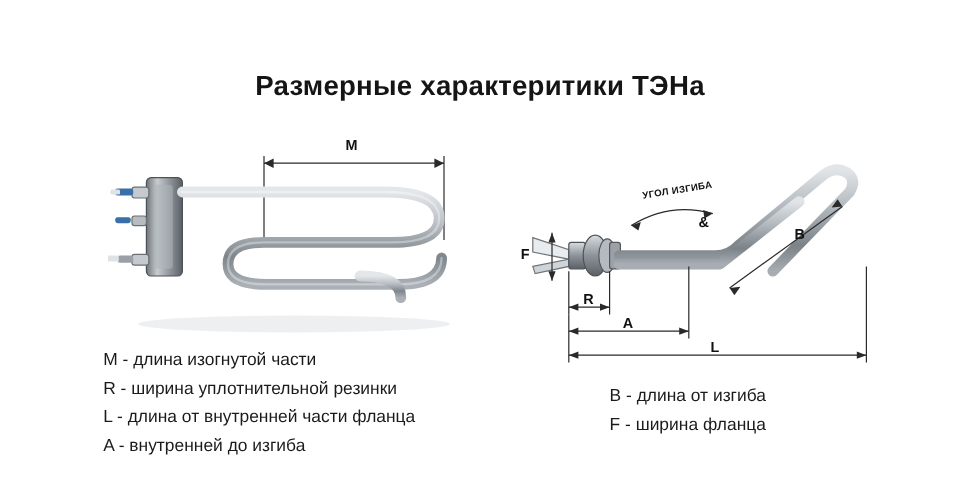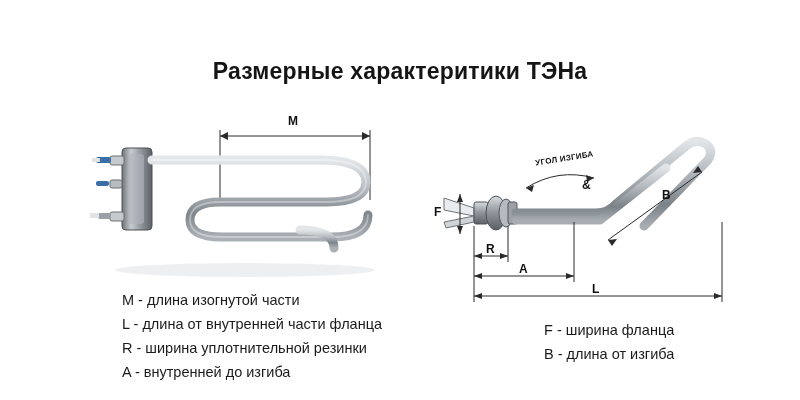--- a/index.html
+++ b/index.html
@@ -56,21 +56,21 @@
 
   
   .legend {
     position: absolute;
     font-size: 14.5px;
     line-height: 24px;
     color: #1b1b1b;
   }
   .legend-left { left: 86px; top: 288px; }
   .legend-right { left: 508px; top: 318px; }
-  .legend-line { white-space: nowrap; margin-left: 36px; }
+  .legend-line { white-space: nowrap; }
 
   svg { display: block; }
   .stroke-dim {
     stroke: #2a2a2a;
     stroke-width: 1;
     fill: none;
   }
 </style>
 </head>
 <body>
@@ -210,23 +210,23 @@
     <span class="dim-label" style="left:56px; top:112px;">R</span>
     <span class="dim-label" style="left:89px; top:132px;">A</span>
     <span class="dim-label" style="left:232px; top:58px;">B</span>
     <span class="dim-label" style="left:162px; top:152px;">L</span>
     <span class="dim-label" style="left:152px; top:48px;">&amp;</span>
     <span class="dim-label" style="left:105px; top:24px; font-size:8px; letter-spacing:0.3px; transform:rotate(-9deg);">УГОЛ ИЗГИБА</span>
   </div>
 
   <div class="legend legend-left">
     <div class="legend-line">M - длина изогнутой части</div>
+    <div class="legend-line">R - ширина уплотнительной резинки</div>
     <div class="legend-line">L - длина от внутренней части фланца</div>
-    <div class="legend-line">R - ширина уплотнительной резинки</div>
     <div class="legend-line">A - внутренней до изгиба</div>
   </div>
 
   <div class="legend legend-right">
+    <div class="legend-line">B - длина от изгиба</div>
     <div class="legend-line">F - ширина фланца</div>
-    <div class="legend-line">B - длина от изгиба</div>
   </div>
 
 </div>
 
 </body></html>

